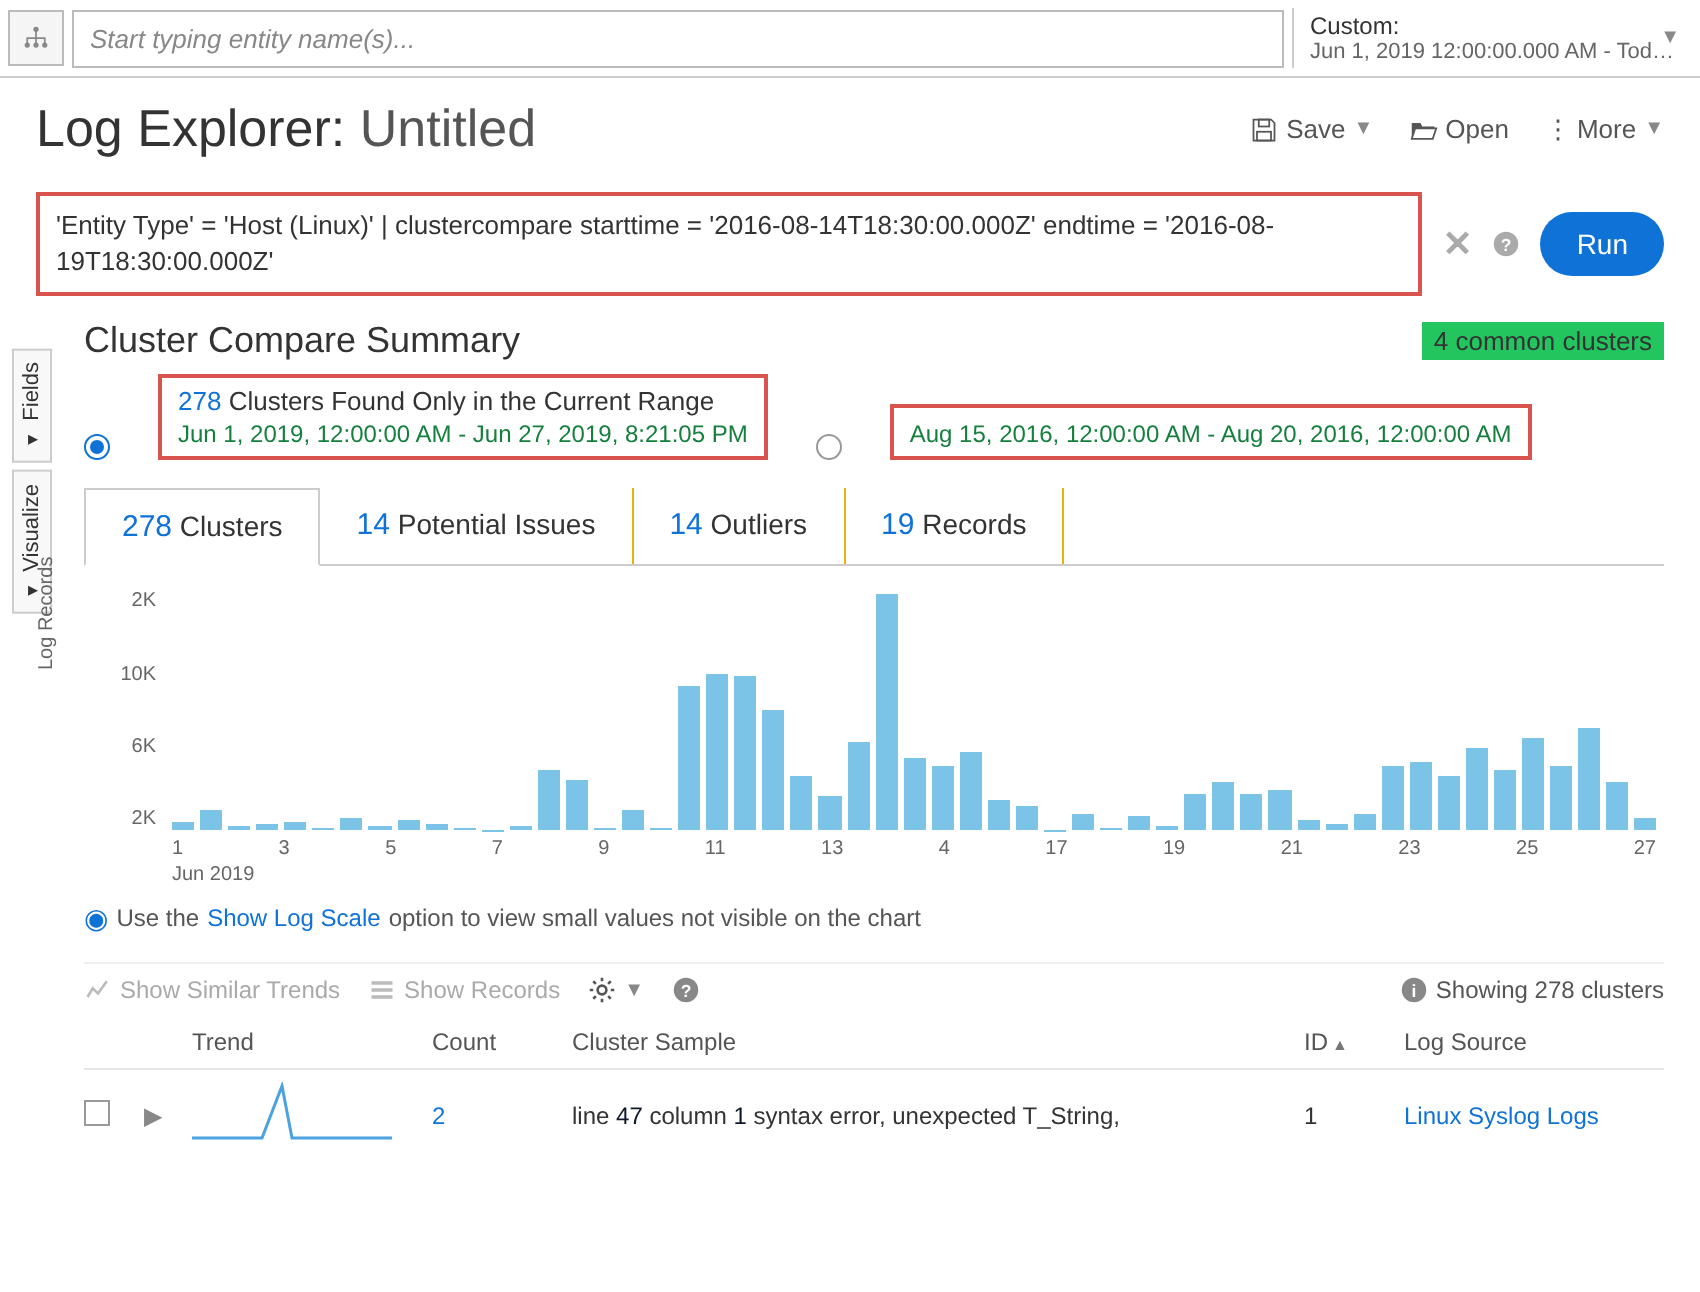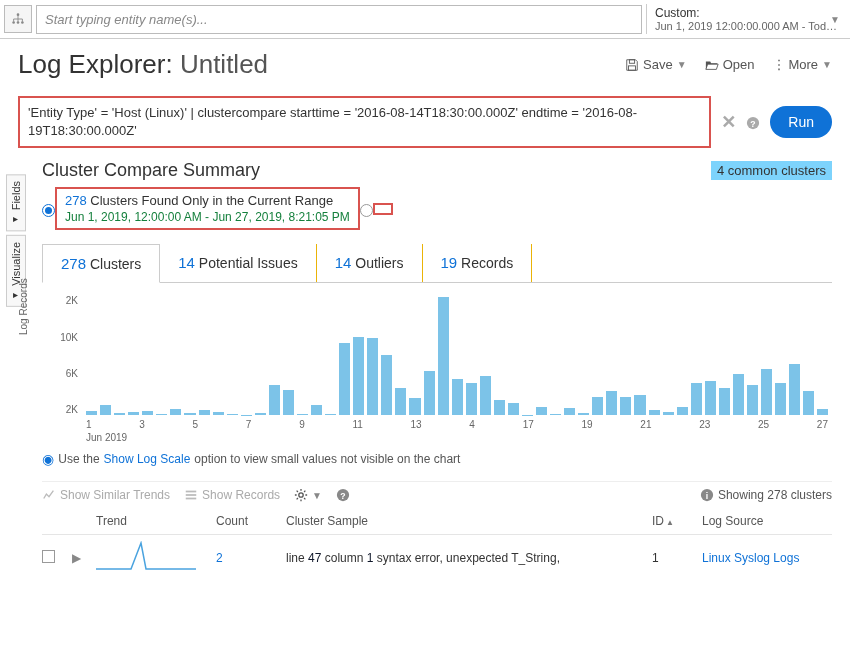--- a/index.html
+++ b/index.html
@@ -27,23 +27,23 @@
 .run-btn { background: #0f72d7; color: #fff; border: none; border-radius: 16px; padding: 8px 18px; font-size: 14px; cursor: pointer; }
 .side-tabs { display: flex; flex-direction: column; gap: 4px; padding: 4px 2px; }
 .side-tab { border: 1px solid #ccc; background: #f8f8f8; writing-mode: vertical-rl; text-orientation: mixed; padding: 6px 3px; font-size: 11px; cursor: pointer; display: flex; align-items: center; gap: 3px; transform: rotate(180deg); }
 .side-tab .pin { transform: rotate(180deg); font-size: 10px; }
 
 .content { flex: 1; padding: 0 18px 18px 42px; position: relative; }
 .side-tabs { position: absolute; left: 4px; top: 170px; }
 
 .summary-head { display: flex; align-items: center; justify-content: space-between; margin-top: 2px; }
 .summary-title { font-size: 18px; font-weight: 400; color: #333; }
-.badge-common { background: #7dd3fc; padding: 2px 6px; font-size: 13px; color: #333; }
-
-.compare-row { display: flex; margin-top: 6px; align-items: center; }
+.badge-common { background: #22c55e; padding: 2px 6px; font-size: 13px; color: #333; }
+
+.compare-row { display: flex; gap: 24px; margin-top: 6px; align-items: flex-end; }
 .compare-block { border: 2px solid #d9534f; padding: 4px 8px; display: flex; align-items: flex-start; gap: 6px; }
 .radio-outer { width: 13px; height: 13px; border: 1px solid #0f72d7; border-radius: 50%; margin-top: 3px; display: inline-flex; align-items: center; justify-content: center; flex-shrink: 0; }
 .radio-inner { width: 7px; height: 7px; background: #0f72d7; border-radius: 50%; }
 .radio-empty { border-color: #999; }
 .compare-text .num { color: #0f72d7; }
 .compare-text .sub { font-size: 12px; color: #15803d; margin-top: 2px; }
 
 .tabs-row { display: flex; border-bottom: 1px solid #ccc; margin-top: 14px; }
 .tab { padding: 10px 18px; font-size: 14px; color: #333; cursor: pointer; border-right: 1px solid #eab308; }
 .tab.active { border: 1px solid #ccc; border-bottom: 1px solid #fff; margin-bottom: -1px; background: #fff; }
@@ -173,20 +173,21 @@
       </span>
     <div class="compare-block">
       <div class="compare-text">
         <div><span class="num">278</span> <span>Clusters Found Only in the Current Range</span></div>
         <div class="sub">Jun 1, 2019, 12:00:00 AM - Jun 27, 2019, 8:21:05 PM</div>
       </div>
     </div>
     <span class="radio-outer radio-empty"></span>
     <div class="compare-block">
       <div class="compare-text">
+        <div class="sub">Aug 15, 2016, 12:00:00 AM - Aug 20, 2016, 12:00:00 AM</div>
       </div>
     </div>
   </div>
 
   <div class="tabs-row">
     <div class="tab active"><span class="num">278</span> <span>Clusters</span></div>
     <div class="tab"><span class="num">14</span> <span>Potential Issues</span></div>
     <div class="tab"><span class="num">14</span> <span>Outliers</span></div>
     <div class="tab"><span class="num">19</span> <span>Records</span></div>
   </div>

